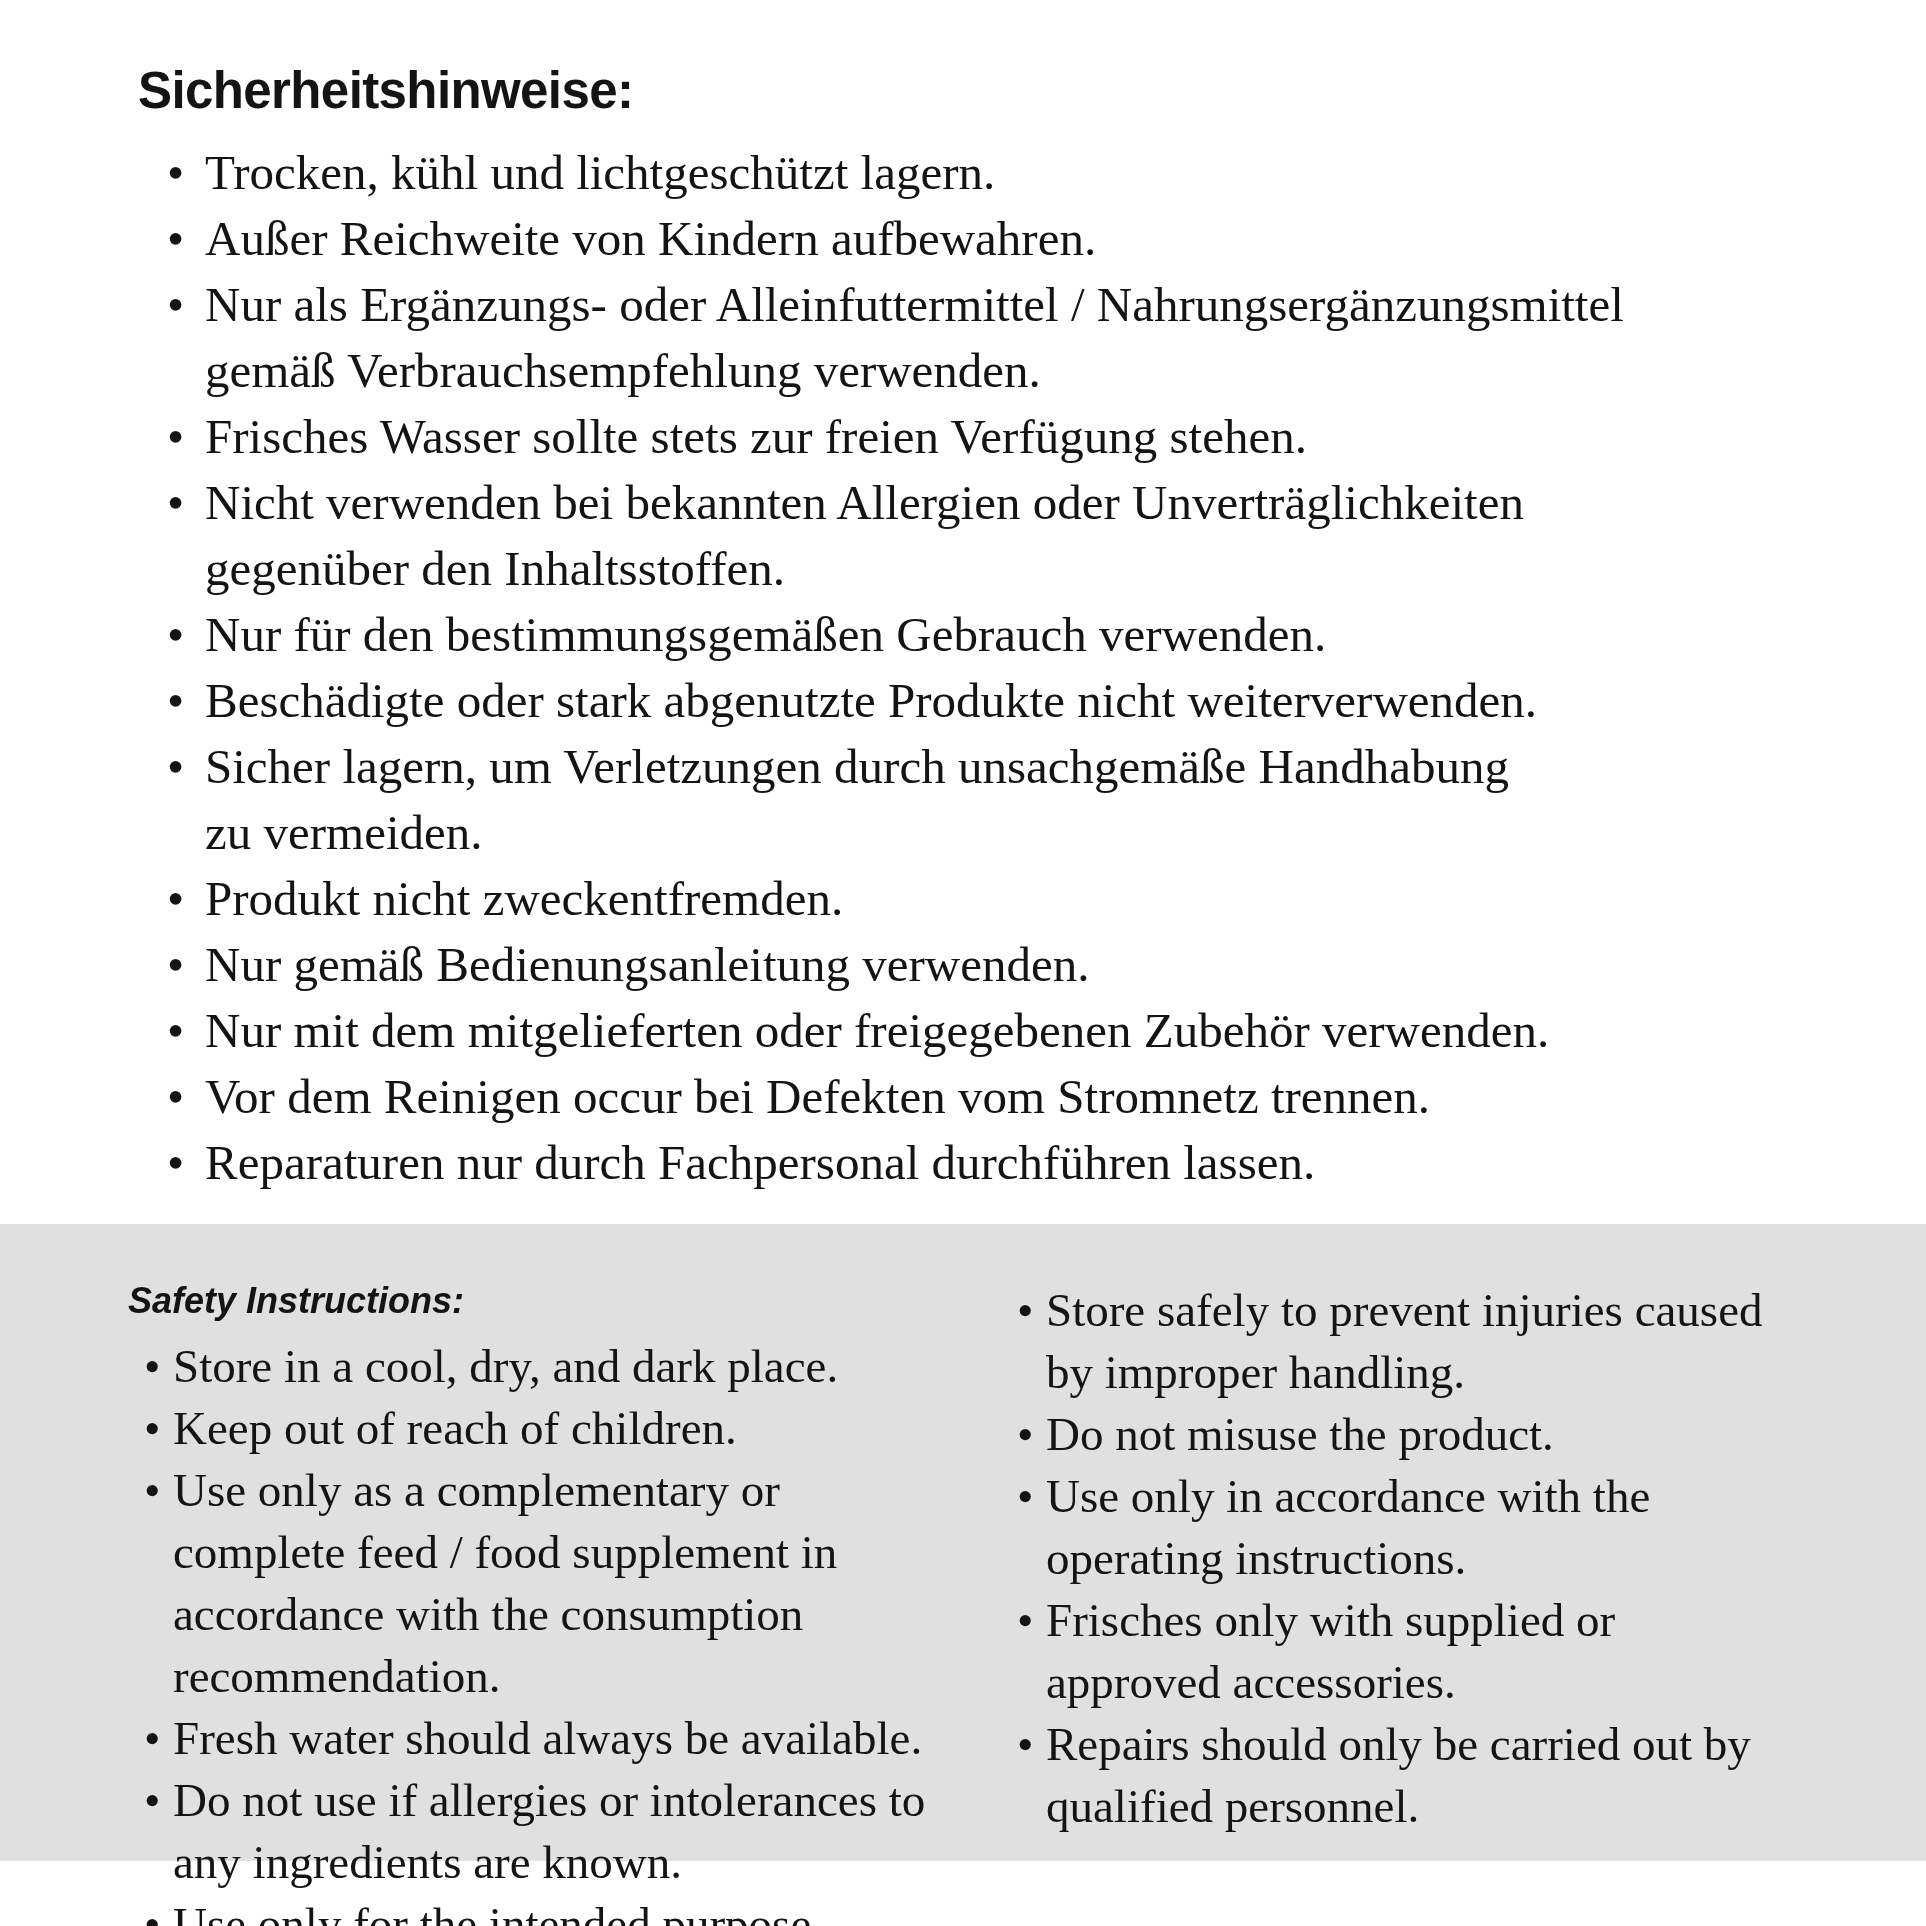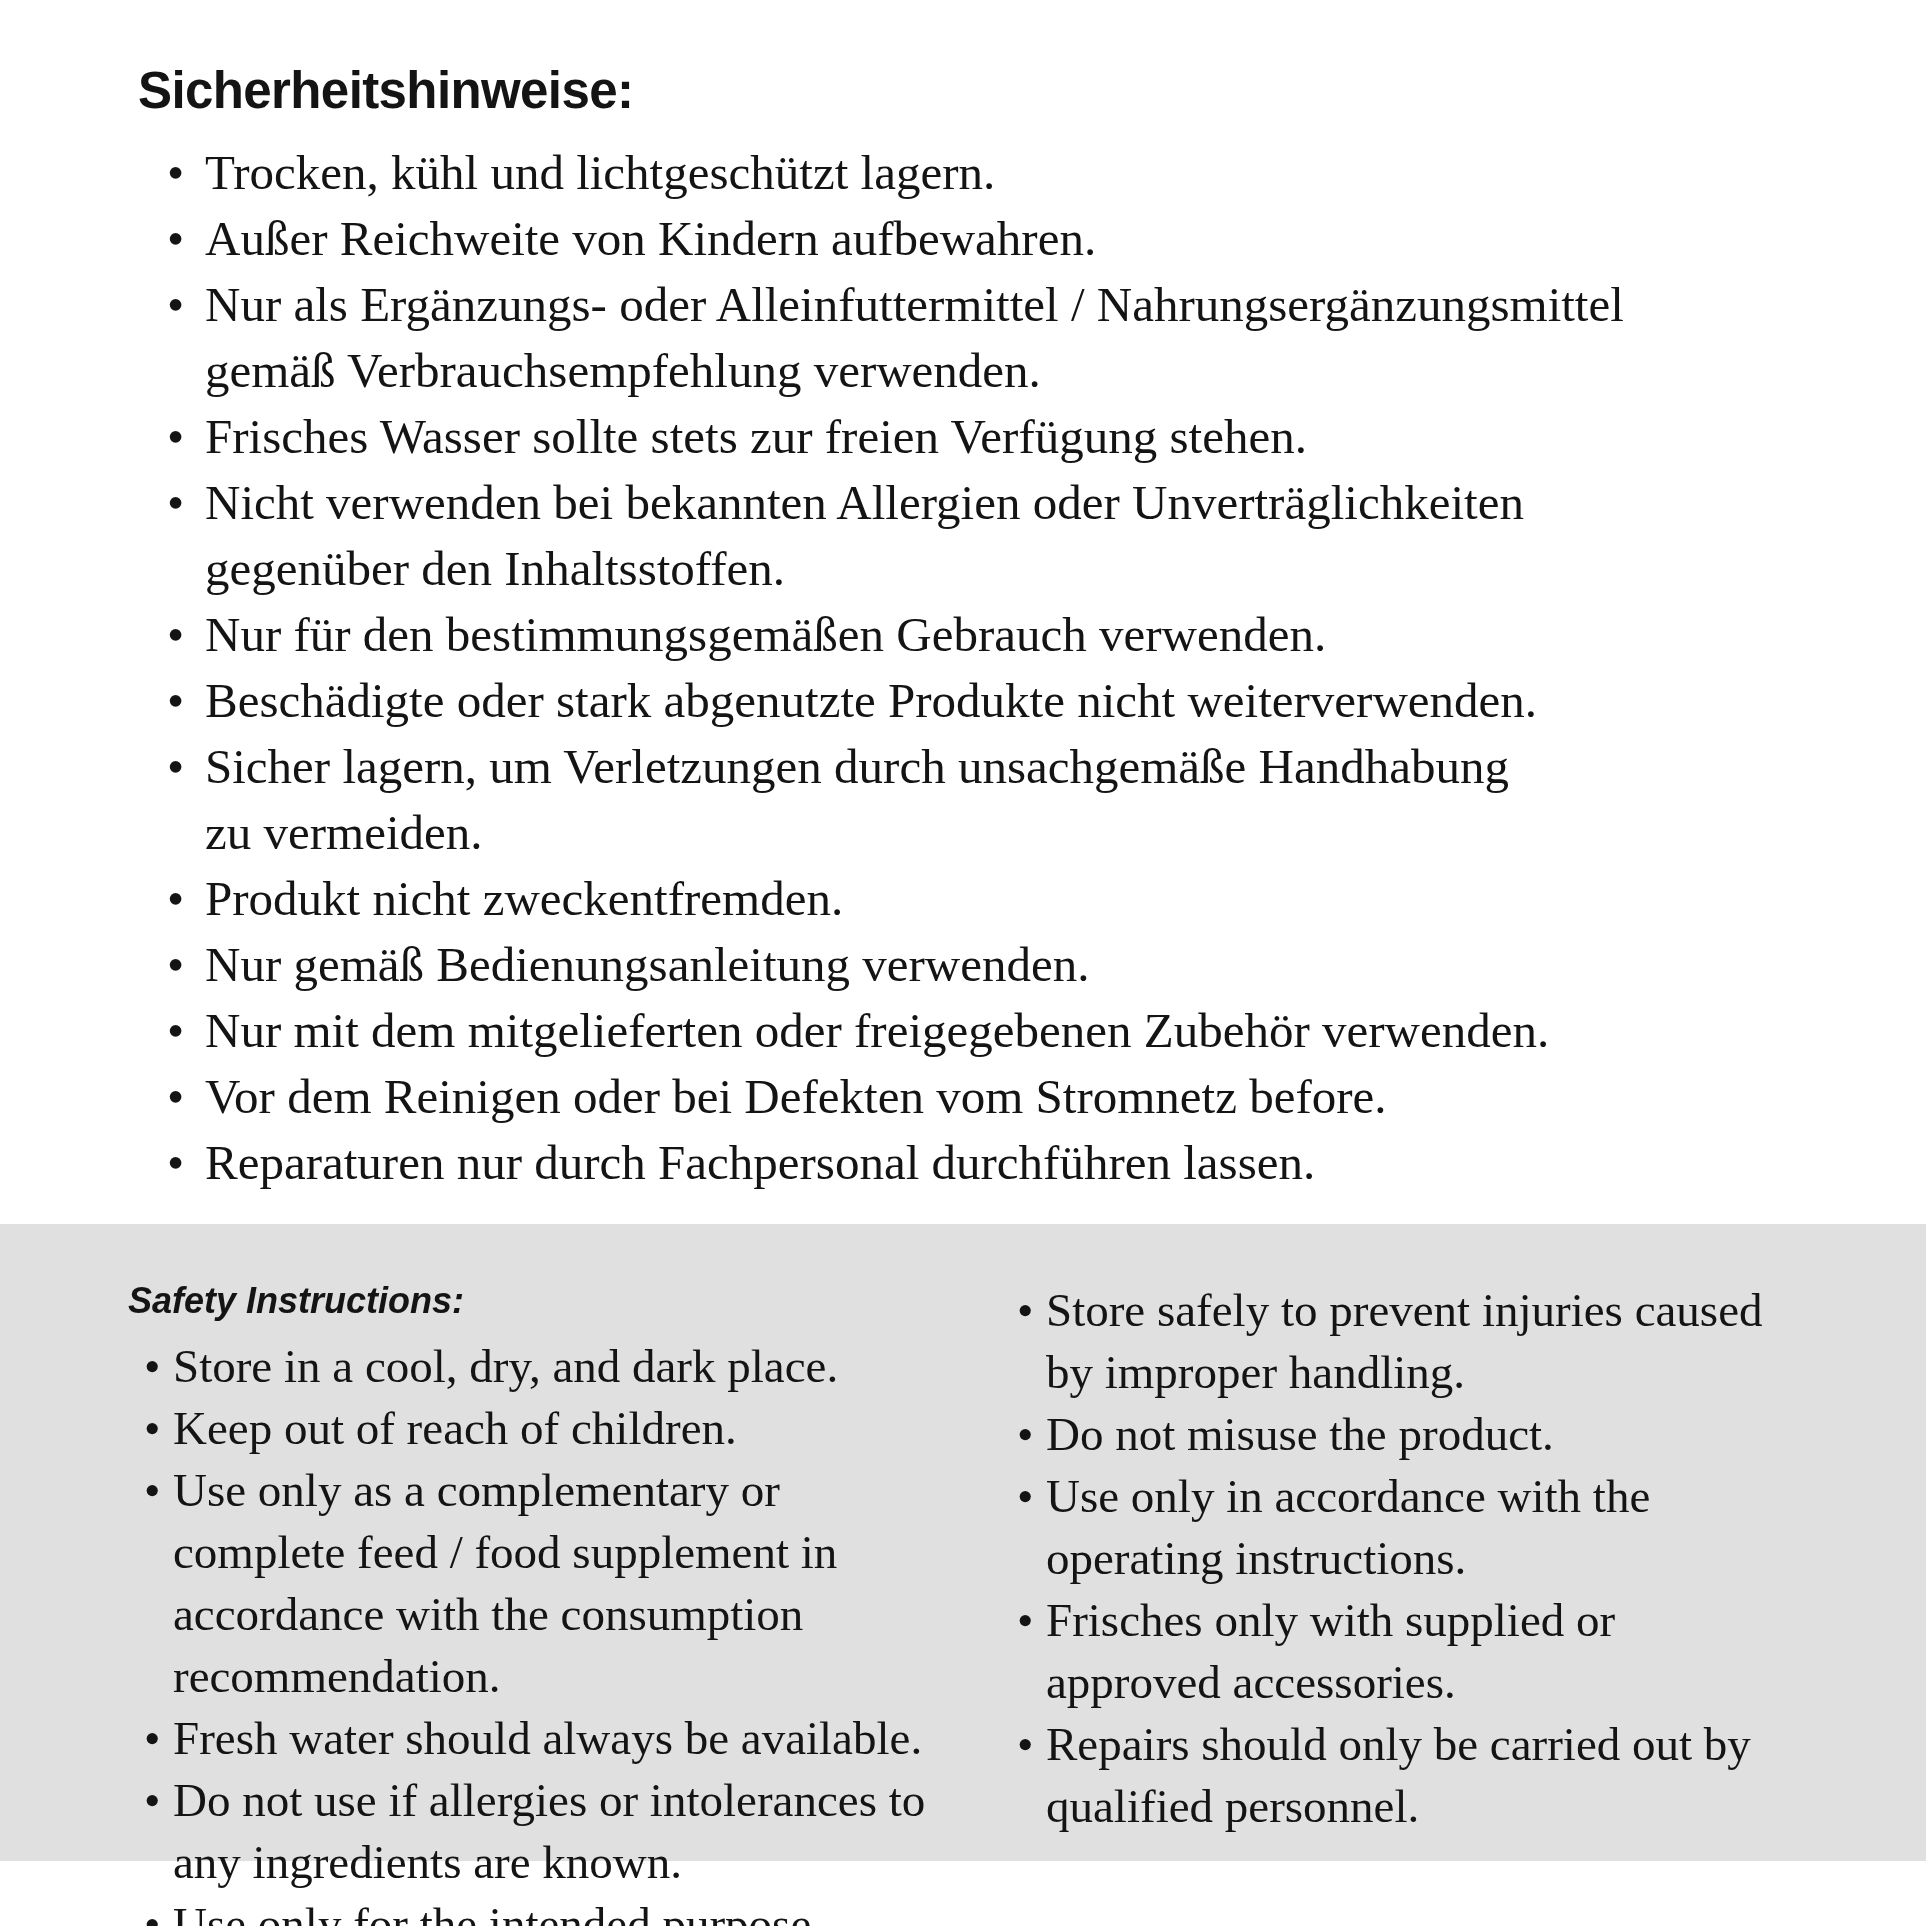--- a/index.html
+++ b/index.html
@@ -99,21 +99,21 @@
         <li>Außer Reichweite von Kindern aufbewahren.</li>
         <li>Nur als Ergänzungs- oder Alleinfuttermittel / Nahrungsergänzungsmittel gemäß Verbrauchsempfehlung verwenden.</li>
         <li>Frisches Wasser sollte stets zur freien Verfügung stehen.</li>
         <li>Nicht verwenden bei bekannten Allergien oder Unverträglichkeiten gegenüber den Inhaltsstoffen.</li>
         <li>Nur für den bestimmungsgemäßen Gebrauch verwenden.</li>
         <li>Beschädigte oder stark abgenutzte Produkte nicht weiterverwenden.</li>
         <li>Sicher lagern, um Verletzungen durch unsachgemäße Handhabung zu&nbsp;vermeiden.</li>
         <li>Produkt nicht zweckentfremden.</li>
         <li>Nur gemäß Bedienungsanleitung verwenden.</li>
         <li>Nur mit dem mitgelieferten oder freigegebenen Zubehör verwenden.</li>
-        <li>Vor dem Reinigen oder bei Defekten vom Stromnetz before.</li>
+        <li>Vor dem Reinigen occur bei Defekten vom Stromnetz trennen.</li>
         <li>Reparaturen nur durch Fachpersonal durchführen lassen.</li>
       </ul>
   </section>
 
   <section class="en-section">
     <div class="en-col-left">
       <h2 class="en-heading">Safety Instructions:</h2>
       <ul class="safety-list">
           <li>Store in a cool, dry, and dark place.</li>
           <li>Keep out of reach of children.</li>

